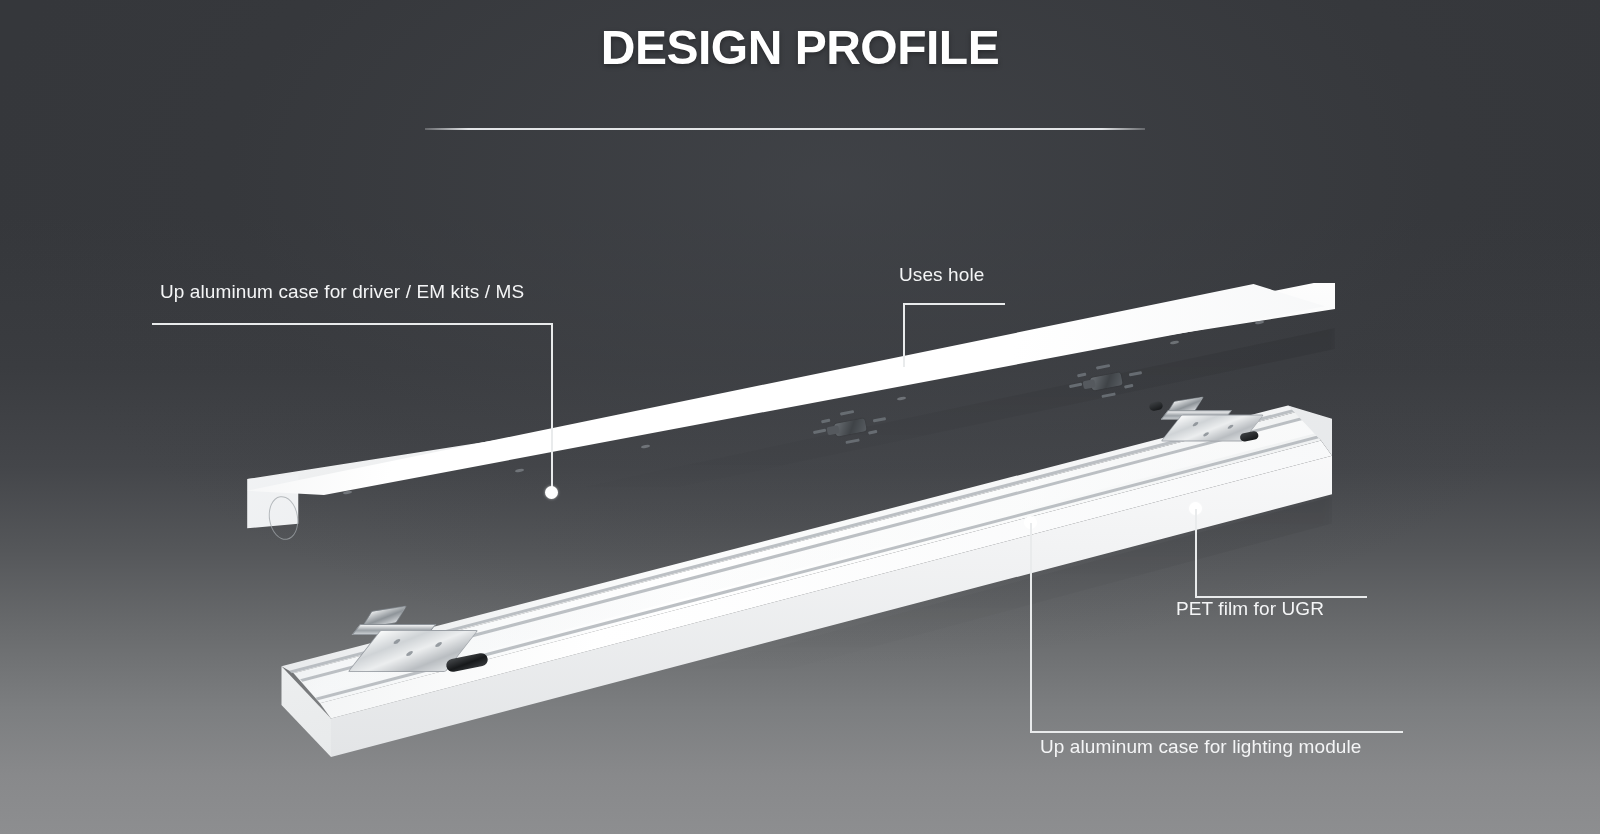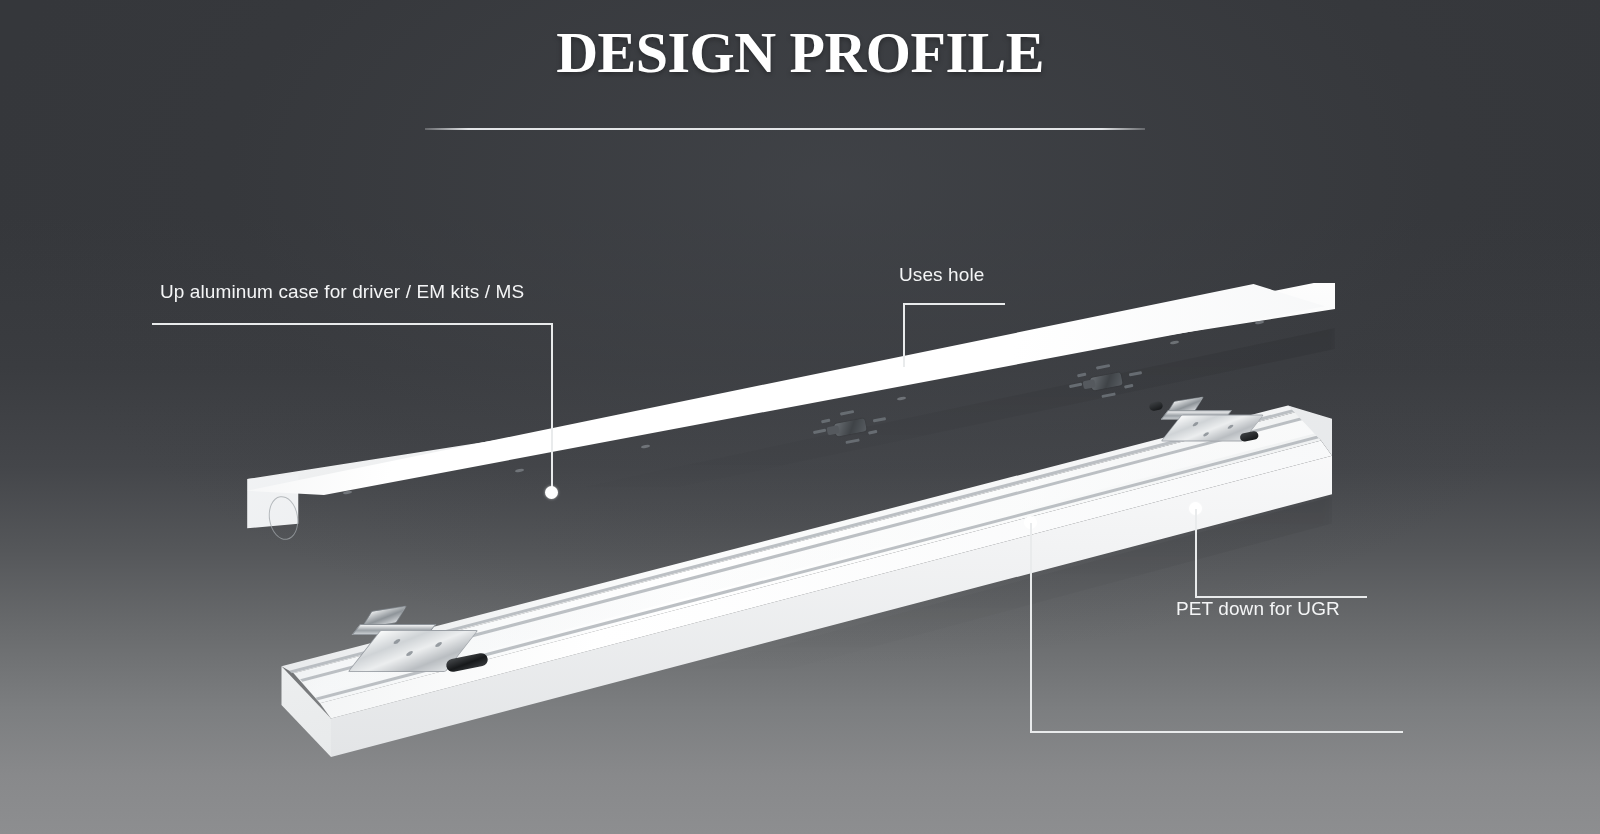--- a/index.html
+++ b/index.html
@@ -20,24 +20,23 @@
         #44464a 56%,
         #55575a 66%,
         #6a6c6e 76%,
         #7c7e80 85%,
         #88898b 93%,
         #8d8e90 100%);
   }
   
   #title{
     position:absolute;left:0;right:0;top:24px;text-align:center;
-    font-size:58px;font-weight:bold;color:#ffffff;
+    font-size:48px;font-weight:bold;color:#ffffff;
     letter-spacing:-0.5px;line-height:1;
     text-shadow:0 2px 5px rgba(0,0,0,.35);
-    font-family:Liberation Serif, serif;
   }
   #rule{
     position:absolute;left:425px;top:128px;width:720px;height:2px;
     background:linear-gradient(90deg, rgba(230,232,235,.25), rgba(236,238,240,.95) 6%, rgba(236,238,240,.95) 94%, rgba(230,232,235,.25));
   }
   #subtitle{
     position:absolute;left:0;right:0;top:144px;text-align:center;
     font-size:26px;color:#f2f3f4;font-weight:400;letter-spacing:.1px;
   }
 
@@ -299,19 +298,20 @@
   <div class="lead v" style="left:551px;top:323px;height:170px;"></div>
   <div class="dot" style="left:545px;top:486px;"></div>
 
   <div class="callout" style="left:899px;top:264px;">Uses hole</div>
   <div class="lead h" style="left:903px;top:303px;width:102px;"></div>
   <div class="lead v" style="left:903px;top:303px;height:64px;"></div>
 
   <div class="dot" style="left:1189px;top:502px;"></div>
   <div class="lead v" style="left:1195px;top:509px;height:89px;"></div>
   <div class="lead h" style="left:1195px;top:596px;width:172px;"></div>
-  <div class="callout" style="left:1176px;top:598px;">PET down for UGR</div>
+  <div class="callout" style="left:1176px;top:598px;">PET film for UGR</div>
 
   <div class="dot" style="left:1024px;top:516px;"></div>
   <div class="lead v" style="left:1030px;top:523px;height:210px;"></div>
   <div class="lead h" style="left:1030px;top:731px;width:373px;"></div>
+  <div class="callout" style="left:1040px;top:736px;">Up aluminum case for lighting module</div>
 
 </div>
 
 </body></html>

